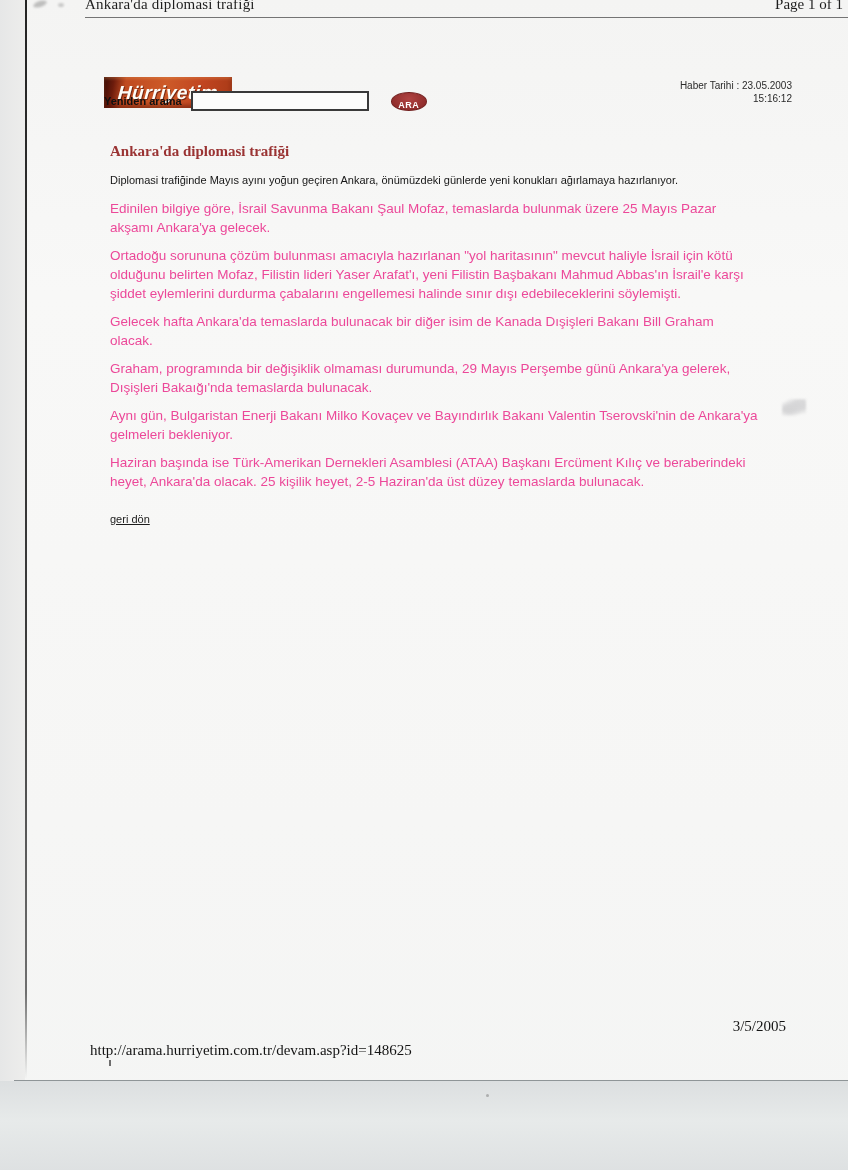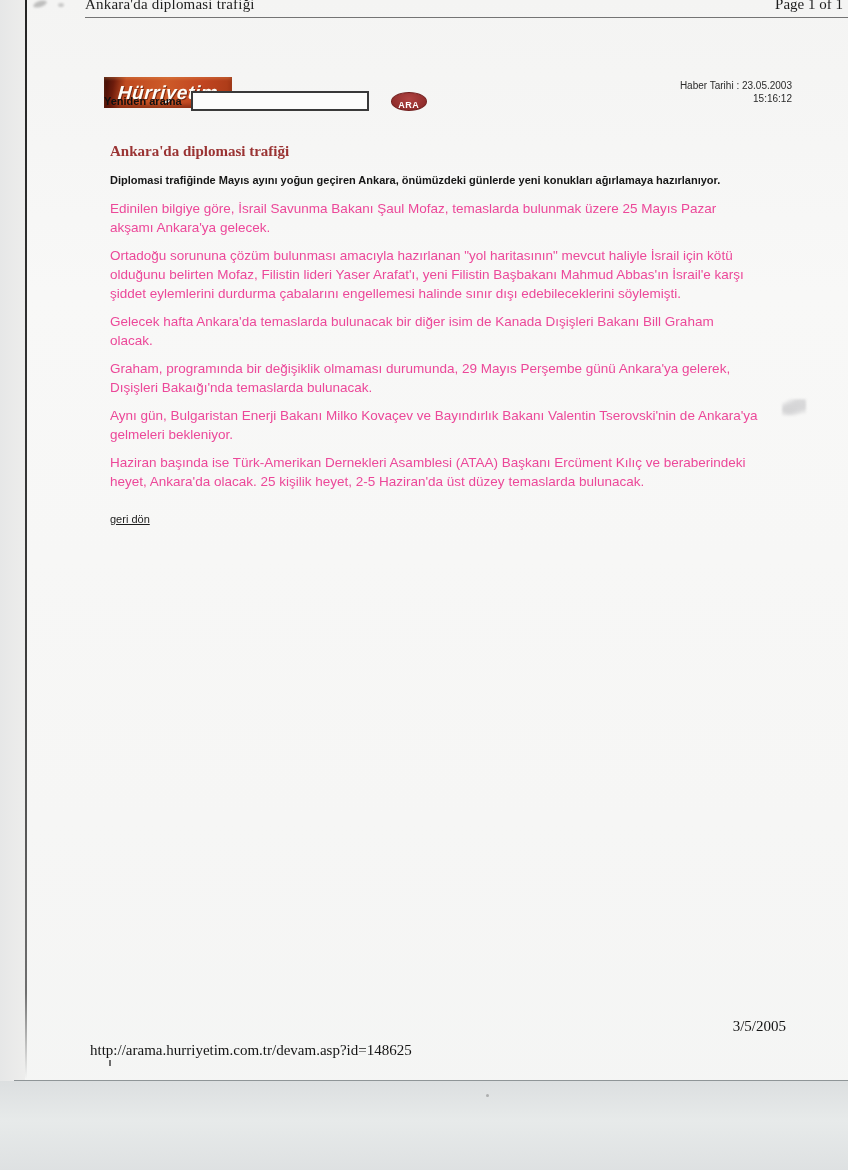--- a/index.html
+++ b/index.html
@@ -55,21 +55,21 @@
     font-size:12px;padding:0 3px;outline:none;}
   .sbtn{margin-left:22px;width:36px;height:19px;border-radius:50%;cursor:pointer;
     background:radial-gradient(ellipse at 50% 35%,#b04342,#8e2b2a 80%);
     border:1px solid #73201f;color:#fff;font-weight:bold;font-size:9px;
     letter-spacing:.5px;display:flex;align-items:flex-end;justify-content:center;padding:0;}
 
   
   .article{position:absolute;left:110px;top:143px;width:650px;}
   .atitle{font-family:"Liberation Serif",serif;font-weight:bold;font-size:15px;
     color:#9a3333;margin:0 0 13px 0;}
-  .lead{font-size:11px;font-weight:bold;color:#161616;margin:0 0 12px 0;
+  .lead{font-size:11px;font-weight:normal;color:#161616;margin:0 0 12px 0;
     line-height:14px;white-space:nowrap;}
   p.bodyp{font-size:13.5px;line-height:19px;color:#ec4899;margin:0 0 9px 0;}
   .back{display:inline-block;margin-top:13px;font-size:11px;font-weight:normal;
     color:#1c1c1c;text-decoration:underline;cursor:pointer;}
 </style>
 </head>
 <body>
 
 <div class="ph-title">Ankara'da diplomasi trafiği</div>
 <div class="ph-page">Page 1 of 1</div>

